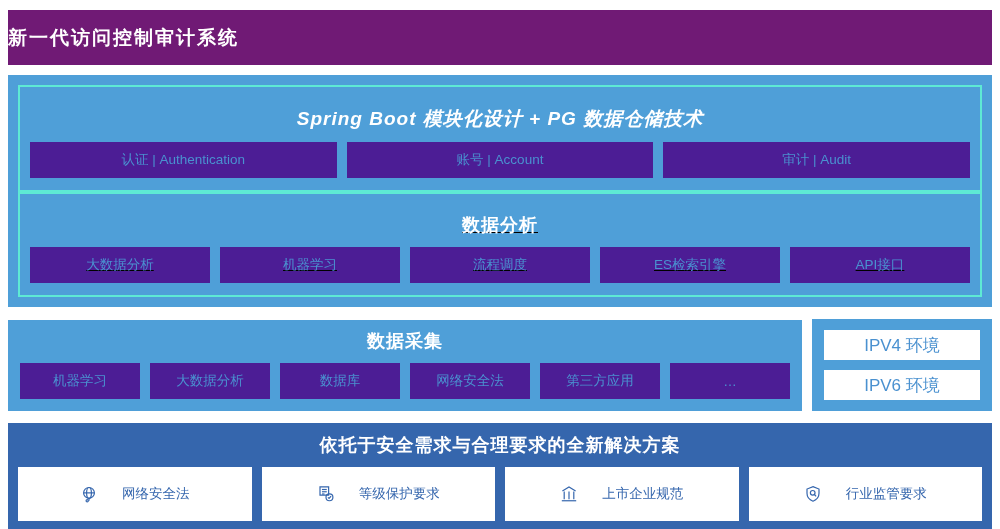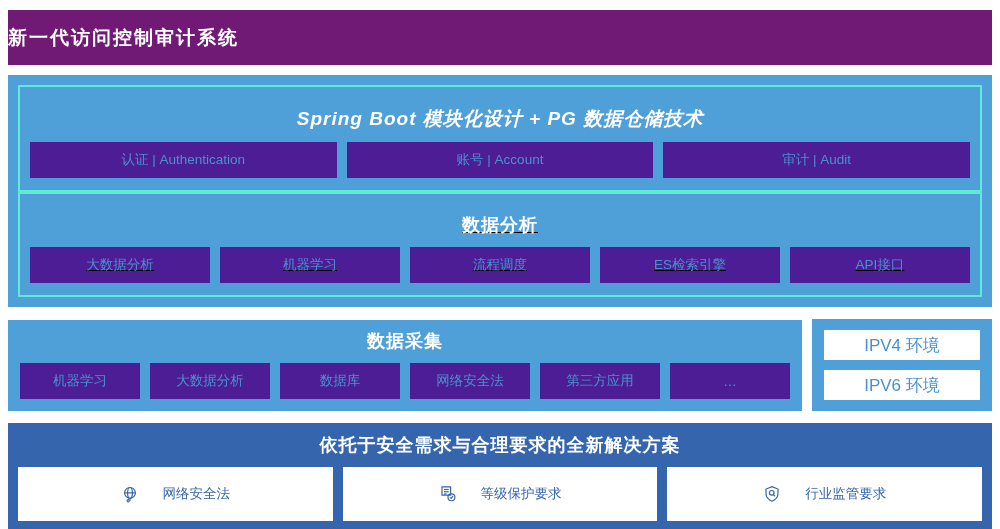--- a/index.html
+++ b/index.html
@@ -223,20 +223,32 @@
             <line x1="6.6" y1="6" x2="13" y2="6"></line>
             <line x1="6.6" y1="9" x2="13" y2="9"></line>
             <line x1="6.6" y1="12" x2="10" y2="12"></line>
             <circle cx="16.6" cy="16.4" r="4.6"></circle>
             <polyline points="14.6,16.4 16.1,17.9 18.8,14.8"></polyline>
           </svg>
         </span>
         <span>等级保护要求</span>
       </div>
 
+      <div class="solution-card">
+        <span class="ic">
+          <svg width="18" height="18" viewBox="0 0 24 24" fill="none" stroke="#3566ad" stroke-width="1.6">
+            <polyline points="3.2,8 12,2.6 20.8,8"></polyline>
+            <line x1="2.4" y1="21" x2="21.6" y2="21"></line>
+            <line x1="5.6" y1="8.6" x2="5.6" y2="19"></line>
+            <line x1="12" y1="8.6" x2="12" y2="19"></line>
+            <line x1="18.4" y1="8.6" x2="18.4" y2="19"></line>
+          </svg>
+        </span>
+        <span>上市企业规范</span>
+      </div>
 
       <div class="solution-card">
         <span class="ic">
           <svg width="18" height="18" viewBox="0 0 24 24" fill="none" stroke="#3566ad" stroke-width="1.6">
             <path d="M12 2.2 L20 5.4 V11 c0 5.3 -3.6 8.9 -8 10.6 C7.6 19.9 4 16.3 4 11 V5.4 Z"></path>
             <circle cx="11.6" cy="10.4" r="3.1"></circle>
             <line x1="13.9" y1="12.7" x2="16.1" y2="15.1"></line>
           </svg>
         </span>
         <span>行业监管要求</span>

